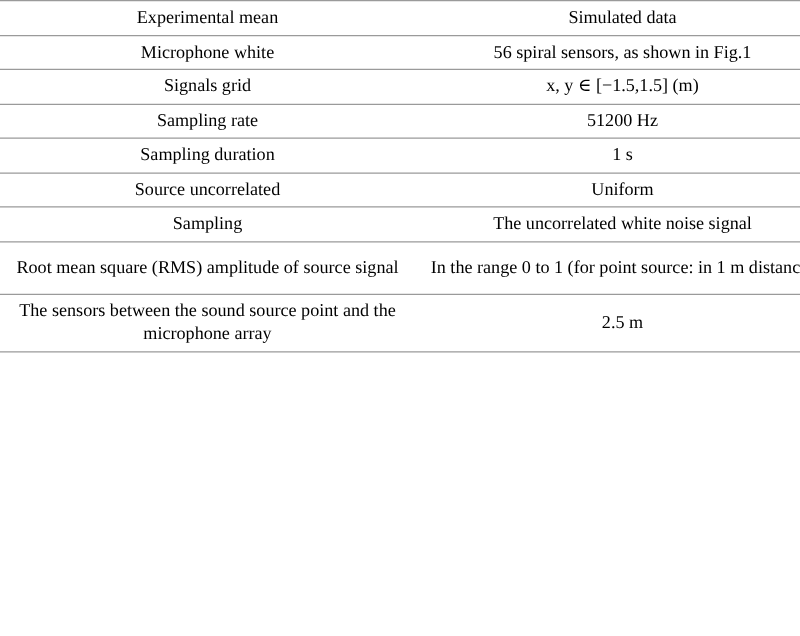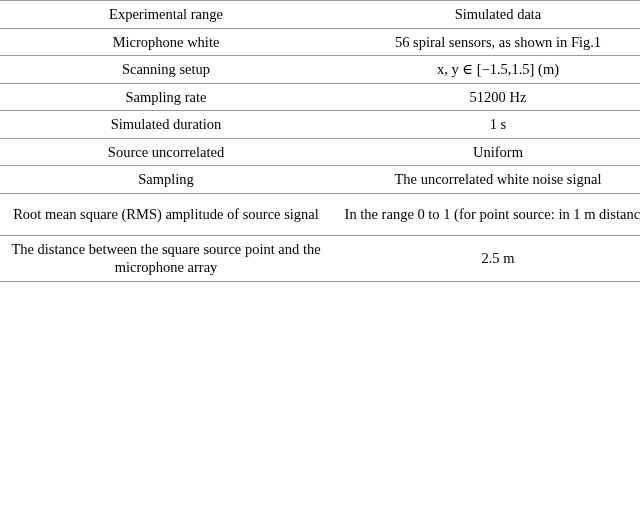--- a/index.html
+++ b/index.html
@@ -46,53 +46,53 @@
     width: 640px;
     height: 196px;
   }
 </style>
 </head>
 <body>
 
 <table id="param-table">
   <tbody>
     <tr class="row-h">
-      <td class="col-a">Experimental range</td>
+      <td class="col-a">Experimental mean</td>
       <td class="col-b">Simulated data</td>
     </tr>
     <tr class="row-h">
       <td class="col-a">Microphone white</td>
       <td class="col-b">56 spiral sensors, as shown in Fig.1</td>
     </tr>
     <tr class="row-h">
-      <td class="col-a">Scanning setup</td>
+      <td class="col-a">Signals grid</td>
       <td class="col-b">x, y ∈ [−1.5,1.5]  (m)</td>
     </tr>
     <tr class="row-h">
       <td class="col-a">Sampling rate</td>
       <td class="col-b">51200 Hz</td>
     </tr>
     <tr class="row-h">
-      <td class="col-a">Simulated duration</td>
+      <td class="col-a">Sampling duration</td>
       <td class="col-b">1 s</td>
     </tr>
     <tr class="row-h">
       <td class="col-a">Source uncorrelated</td>
       <td class="col-b">Uniform</td>
     </tr>
     <tr class="row-h">
       <td class="col-a">Sampling</td>
       <td class="col-b">The uncorrelated white noise signal</td>
     </tr>
     <tr class="row-tall">
       <td class="col-a">Root mean square (RMS) amplitude of source signal</td>
       <td class="col-b">In the range 0 to 1 (for point source: in 1 m distance)</td>
     </tr>
     <tr class="row-tall">
-      <td class="col-a">The distance between the square source point and the microphone array</td>
+      <td class="col-a">The sensors between the sound source point and the microphone array</td>
       <td class="col-b">2.5 m</td>
     </tr>
   </tbody>
 </table>
 
 <div id="figure-area">
 
   
 
   

